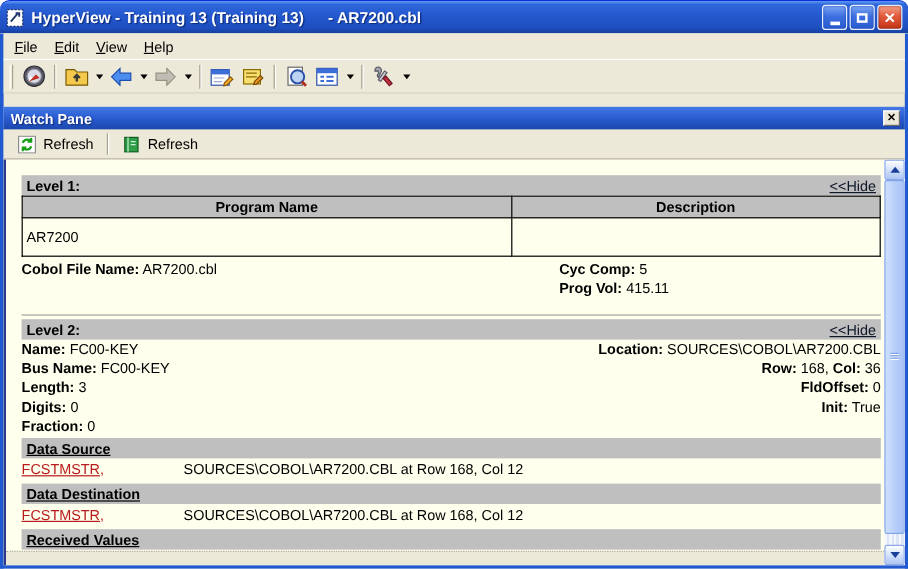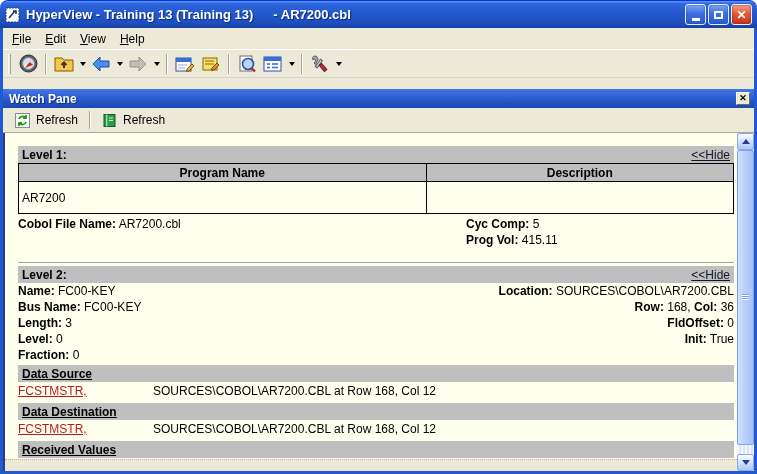--- a/index.html
+++ b/index.html
@@ -303,21 +303,21 @@
 
         <div class="bar">
           <span>Level 2:</span>
           <a class="hide-link">&lt;&lt;Hide</a>
         </div>
         <div class="l2-cols">
           <div class="l2-left">
             <div class="fline"><b>Name:</b> <span>FC00-KEY</span></div>
             <div class="fline"><b>Bus Name:</b> <span>FC00-KEY</span></div>
             <div class="fline"><b>Length:</b> <span>3</span></div>
-            <div class="fline"><b>Level:</b> <span>0</span></div>
+            <div class="fline"><b>Digits:</b> <span>0</span></div>
             <div class="fline"><b>Fraction:</b> <span>0</span></div>
           </div>
           <div class="l2-right">
             <div class="fline"><b>Location:</b> <span>SOURCES\COBOL\AR7200.CBL</span></div>
             <div class="fline"><b>Row:</b> <span>168,</span> <b>Col:</b> <span>36</span></div>
             <div class="fline"><b>FldOffset:</b> <span>0</span></div>
             <div class="fline"><b>Init:</b> <span>True</span></div>
           </div>
         </div>
 

